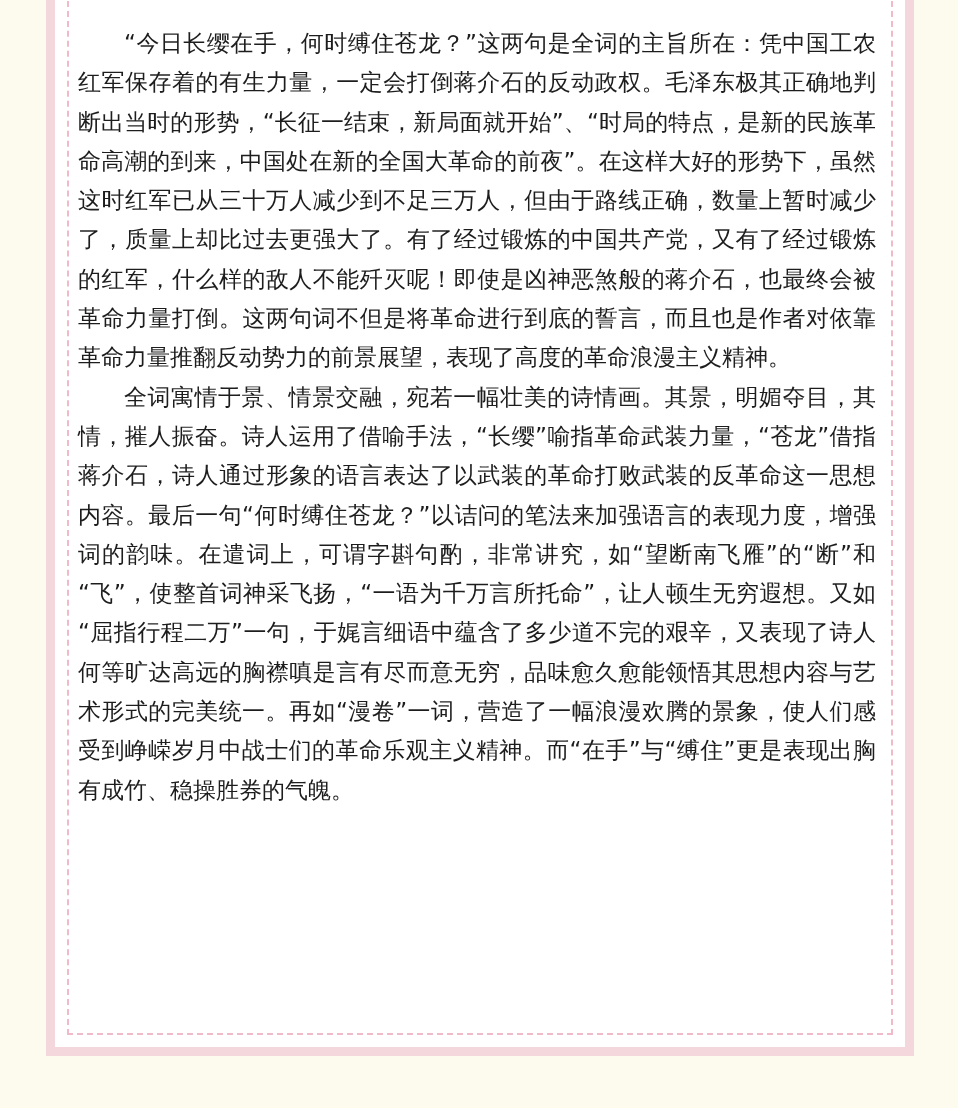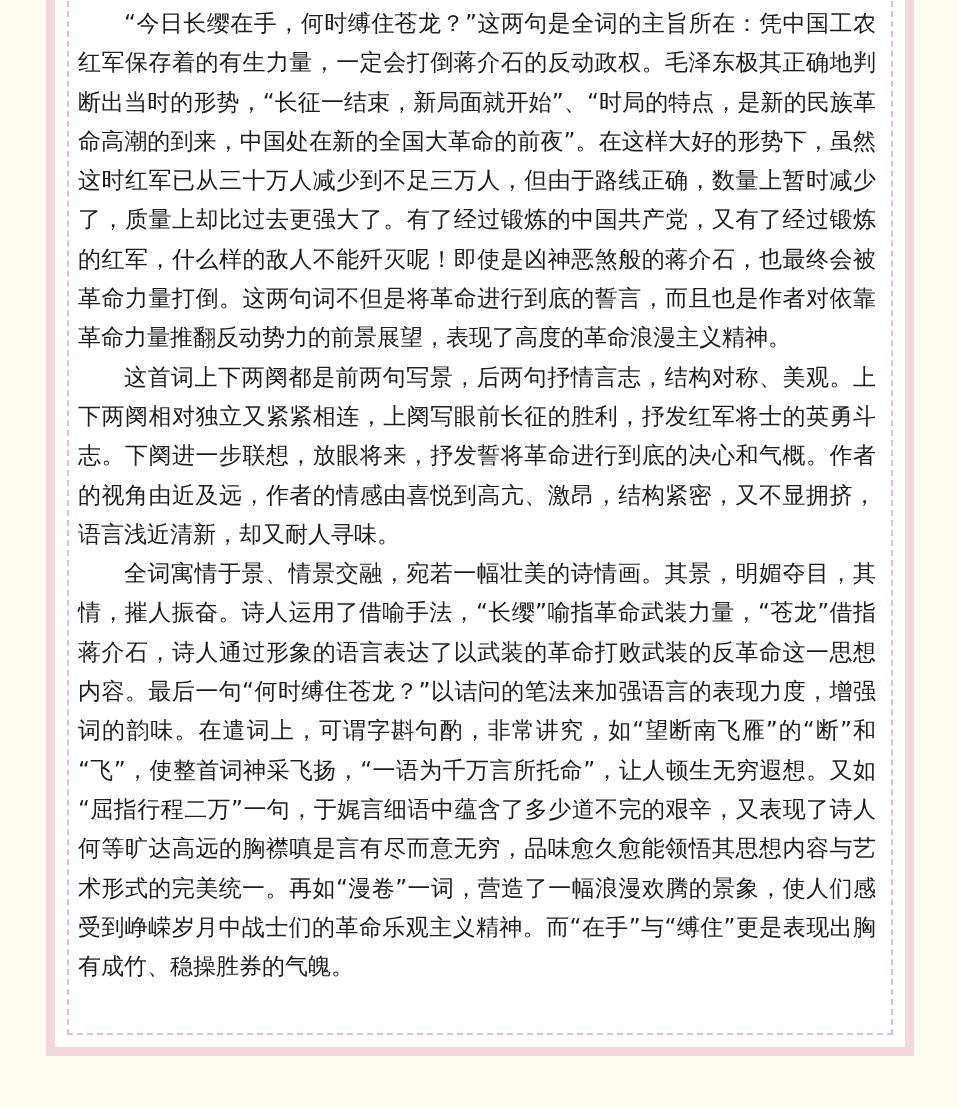--- a/index.html
+++ b/index.html
@@ -32,21 +32,21 @@
     box-sizing: content-box;
   }
   .dashed-frame {
     position: absolute;
     inset: 12px;
     border: 2px dashed var(--dashed-border);
   }
   .content {
     position: absolute;
     left: 78px;
-    top: 4px;
+    top: 24px;
     width: 798px;
   }
   .content p {
     margin: 0;
     padding: 0;
     text-indent: 2em;
     font-size: 23px;
     line-height: 39.3px;
     text-align: justify;
     color: var(--text);
@@ -55,15 +55,14 @@
 </style>
 </head>
 <body>
 
 <div class="card">
   <div class="dashed-frame"></div>
 </div>
 
 <div class="content">
   <p>“今日长缨在手，何时缚住苍龙？”这两句是全词的主旨所在：凭中国工农红军保存着的有生力量，一定会打倒蒋介石的反动政权。毛泽东极其正确地判断出当时的形势，“长征一结束，新局面就开始”、“时局的特点，是新的民族革命高潮的到来，中国处在新的全国大革命的前夜”。在这样大好的形势下，虽然这时红军已从三十万人减少到不足三万人，但由于路线正确，数量上暂时减少了，质量上却比过去更强大了。有了经过锻炼的中国共产党，又有了经过锻炼的红军，什么样的敌人不能歼灭呢！即使是凶神恶煞般的蒋介石，也最终会被革命力量打倒。这两句词不但是将革命进行到底的誓言，而且也是作者对依靠革命力量推翻反动势力的前景展望，表现了高度的革命浪漫主义精神。</p>
-  <p>这首词上下两阕都是前两句写景，后两句抒情言志，结构对称、美观。上下两阕相对独立又紧紧相连，上阕写眼前长征的胜利，抒发红军将士的英勇斗志。下阕进一步联想，放眼将来，抒发誓将革命进行到底的决心和气概。作者的视角由近及远，作者的情感由喜悦到高亢、激昂，结构紧密，又不显拥挤，语言浅近清新，却又耐人寻味。</p>
   <p>全词寓情于景、情景交融，宛若一幅壮美的诗情画。其景，明媚夺目，其情，摧人振奋。诗人运用了借喻手法，“长缨”喻指革命武装力量，“苍龙”借指蒋介石，诗人通过形象的语言表达了以武装的革命打败武装的反革命这一思想内容。最后一句“何时缚住苍龙？”以诘问的笔法来加强语言的表现力度，增强词的韵味。在遣词上，可谓字斟句酌，非常讲究，如“望断南飞雁”的“断”和“飞”，使整首词神采飞扬，“一语为千万言所托命”，让人顿生无穷遐想。又如“屈指行程二万”一句，于娓言细语中蕴含了多少道不完的艰辛，又表现了诗人何等旷达高远的胸襟嗔是言有尽而意无穷，品味愈久愈能领悟其思想内容与艺术形式的完美统一。再如“漫卷”一词，营造了一幅浪漫欢腾的景象，使人们感受到峥嵘岁月中战士们的革命乐观主义精神。而“在手”与“缚住”更是表现出胸有成竹、稳操胜券的气魄。</p>
 </div>
 
 </body></html>

